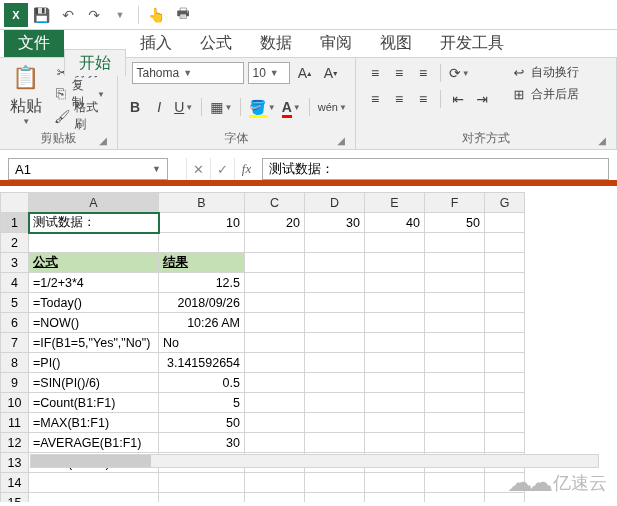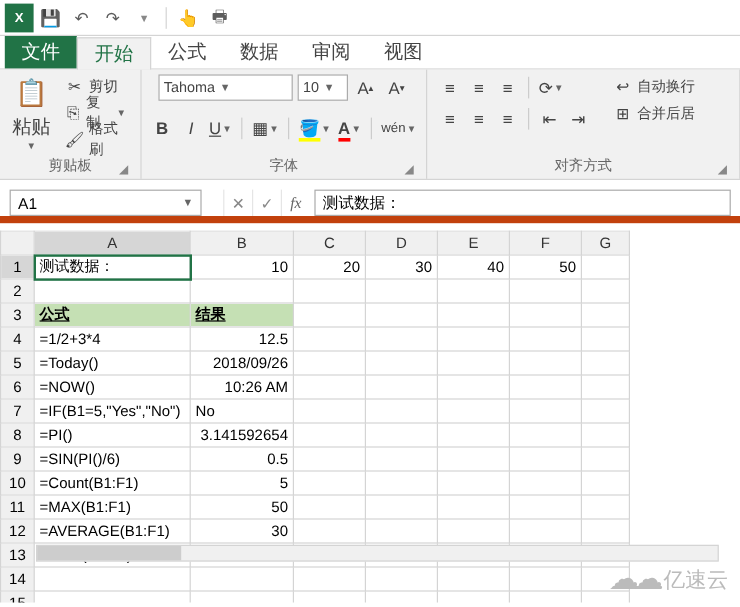--- a/index.html
+++ b/index.html
@@ -8,21 +8,21 @@
 
 .qat { height:30px; background:#fff; display:flex; align-items:center; padding:0 4px; gap:2px; border-bottom:1px solid #d4d4d4; }
 .qat .app-icon { width:24px; height:24px; background:#217346; display:flex; align-items:center; justify-content:center; color:#fff; font-size:11px; font-weight:bold; }
 .qat .qbtn { width:24px; height:24px; display:flex; align-items:center; justify-content:center; color:#5c5c5c; font-size:14px; cursor:pointer; }
 .qat .sep { width:1px; height:18px; background:#d4d4d4; margin:0 4px; }
 
 
 .tabs { height:28px; background:#fff; display:flex; align-items:stretch; border-bottom:1px solid #d4d4d4; padding-left:4px; font-size:16px; }
 .tab { padding:0 14px; display:flex; align-items:center; color:#444; cursor:pointer; }
 .tab.file { background:#217346; color:#fff; }
-.tab.active { background:#f1f1f1; color:#217346; border:1px solid #d4d4d4; border-bottom:none; position:relative; top:1px; }
+.tab.active { background:#f1f1f1; color:#217346; border:1px solid #d4d4d4; border-bottom:none; position:relative; top:19px; }
 
 
 .ribbon { height:92px; background:#f1f1f1; display:flex; border-bottom:1px solid #d4d4d4; font-size:12px; color:#444; }
 .group { border-right:1px solid #d4d4d4; display:flex; flex-direction:column; padding:4px 8px 2px; }
 .group .body { flex:1; display:flex; align-items:flex-start; gap:6px; }
 .group .label { text-align:center; font-size:12px; color:#666; padding-top:2px; position:relative; }
 .group .label .dlg { position:absolute; right:0; bottom:0; width:12px; height:12px; font-size:10px; color:#888; }
 
 .big-btn { display:flex; flex-direction:column; align-items:center; width:40px; cursor:pointer; }
 .big-btn .ico { width:32px; height:32px; display:flex; align-items:center; justify-content:center; font-size:22px; }
@@ -85,24 +85,26 @@
   <div class="qbtn">↷</div>
   <div class="qbtn" style="font-size:9px;color:#888;">▼</div>
   <div class="sep"></div>
   <div class="qbtn">👆</div>
   <div class="qbtn">🖶</div>
 </div>
 
 <div class="tabs">
   <div class="tab file">文件</div>
   <div class="tab active">开始</div>
+  <div class="tab">插入</div>
   <div class="tab">公式</div>
   <div class="tab">数据</div>
   <div class="tab">审阅</div>
   <div class="tab">视图</div>
+  <div class="tab">开发工具</div>
 </div>
 
 <div class="ribbon">
 
   <div class="group" style="width:118px;">
     <div class="body">
       <div class="big-btn">
         <div class="ico">📋</div>
         <div class="txt">粘贴</div>
         <div style="font-size:8px;color:#666;">▼</div>

